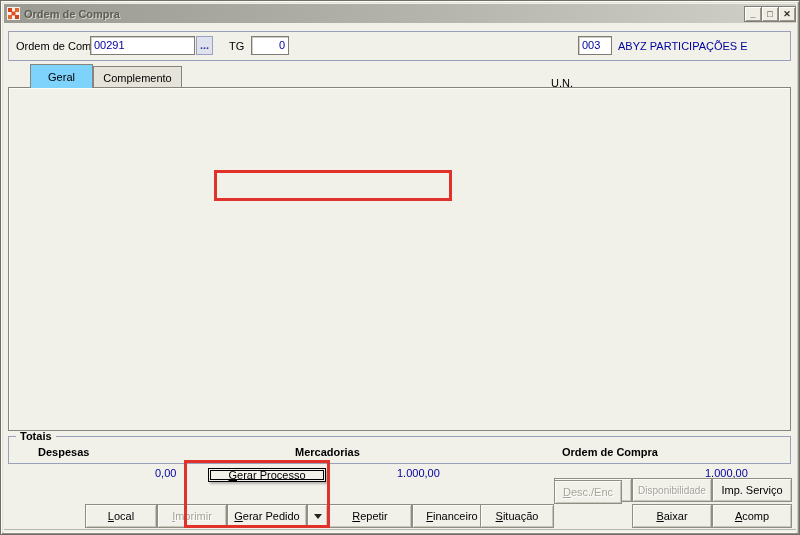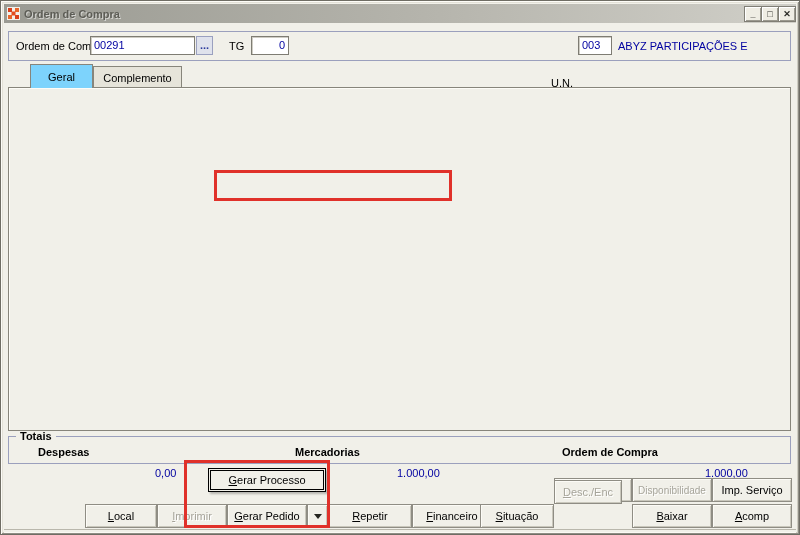--- a/index.html
+++ b/index.html
@@ -35,21 +35,21 @@
   .tab.inactive{left:93px;top:66px;width:89px;height:22px;background:#e6e4da;border:1px solid #87857b;border-bottom:none;z-index:1;}
   .tabpage{position:absolute;left:8px;top:87px;width:783px;height:344px;background:#f1f0e9;border:1px solid #87857b;box-sizing:border-box;
        box-shadow:inset 1px 1px 0 #fdfcf7;z-index:2;}
   .btn{position:absolute;height:24px;background:#f1f0e9;border:1px solid #8f8d84;box-sizing:border-box;
        box-shadow:inset 1px 1px 0 #fcfbf6, inset -1px -1px 0 #c9c7bc;
        display:flex;align-items:center;justify-content:center;color:#000;}
   .btn .ml{display:block;text-align:center;}
   .btn.u .ml::first-letter{text-decoration:underline;}
   .btn.dis{color:#a6a49a;text-shadow:1px 1px 0 #fff;}
   .btn.small{font-size:10px;}
-  .gpbtn{position:absolute;left:208px;top:468px;width:118px;height:24px;background:#f1f0e9;
+  .gpbtn{position:absolute;left:208px;top:468px;width:118px;height:14px;background:#f1f0e9;
        border:1px solid #000;box-shadow:inset 0 0 0 1px #f1f0e9, inset 0 0 0 2px #000, 2px 2px 2px rgba(0,0,0,.25);
        box-sizing:border-box;display:flex;align-items:center;justify-content:center;z-index:6;}
   .gpbtn .ml::first-letter{text-decoration:underline;}
   .dots{position:absolute;height:19px;box-sizing:border-box;display:flex;align-items:flex-end;justify-content:center;
        padding-bottom:3px;line-height:1;}
   .annot{position:absolute;border:3px solid #E0312A;box-sizing:border-box;z-index:9;}
   .botline{position:absolute;left:4px;top:529px;width:792px;height:2px;border-top:1px solid #b9b7ac;border-bottom:1px solid #fbfaf4;}
 </style>
 </head>
 <body>

